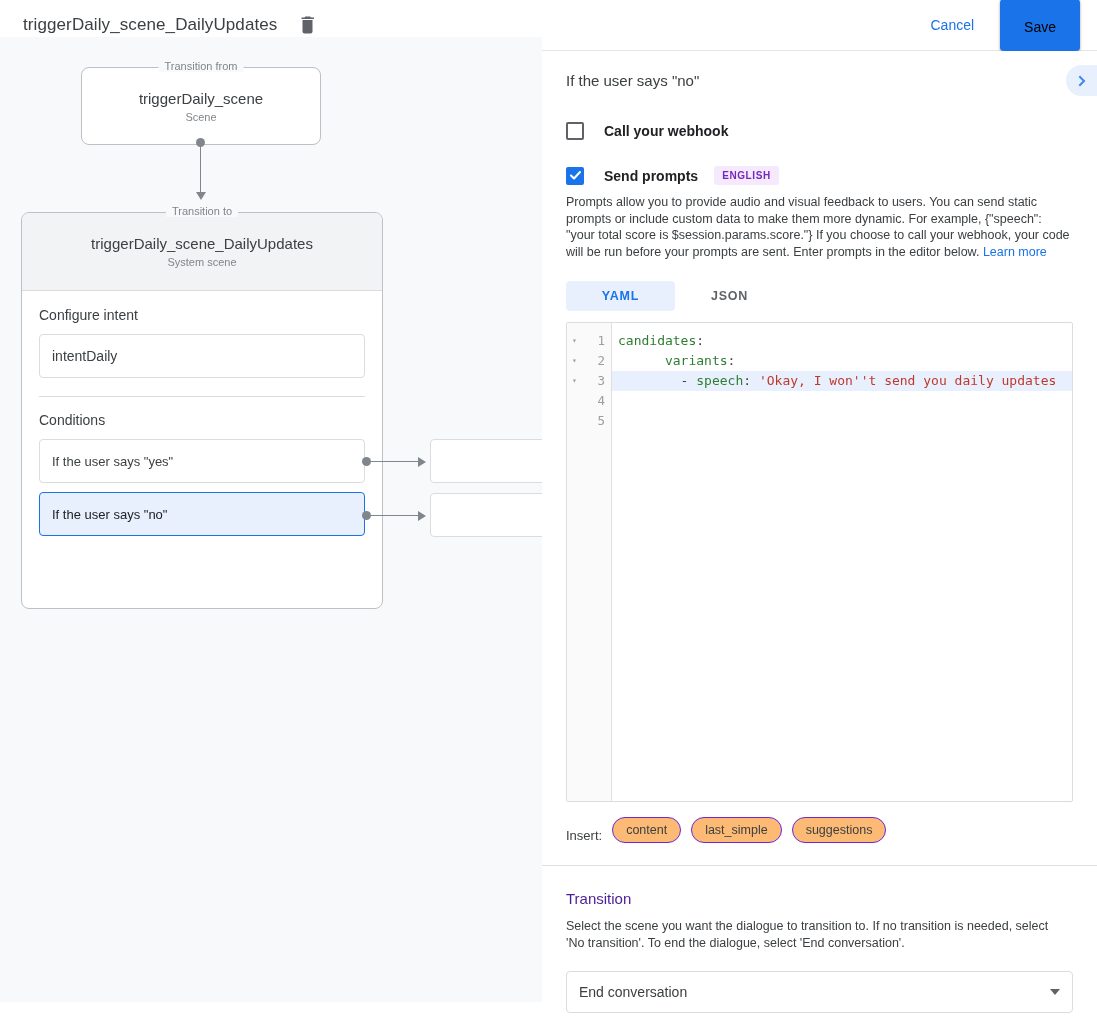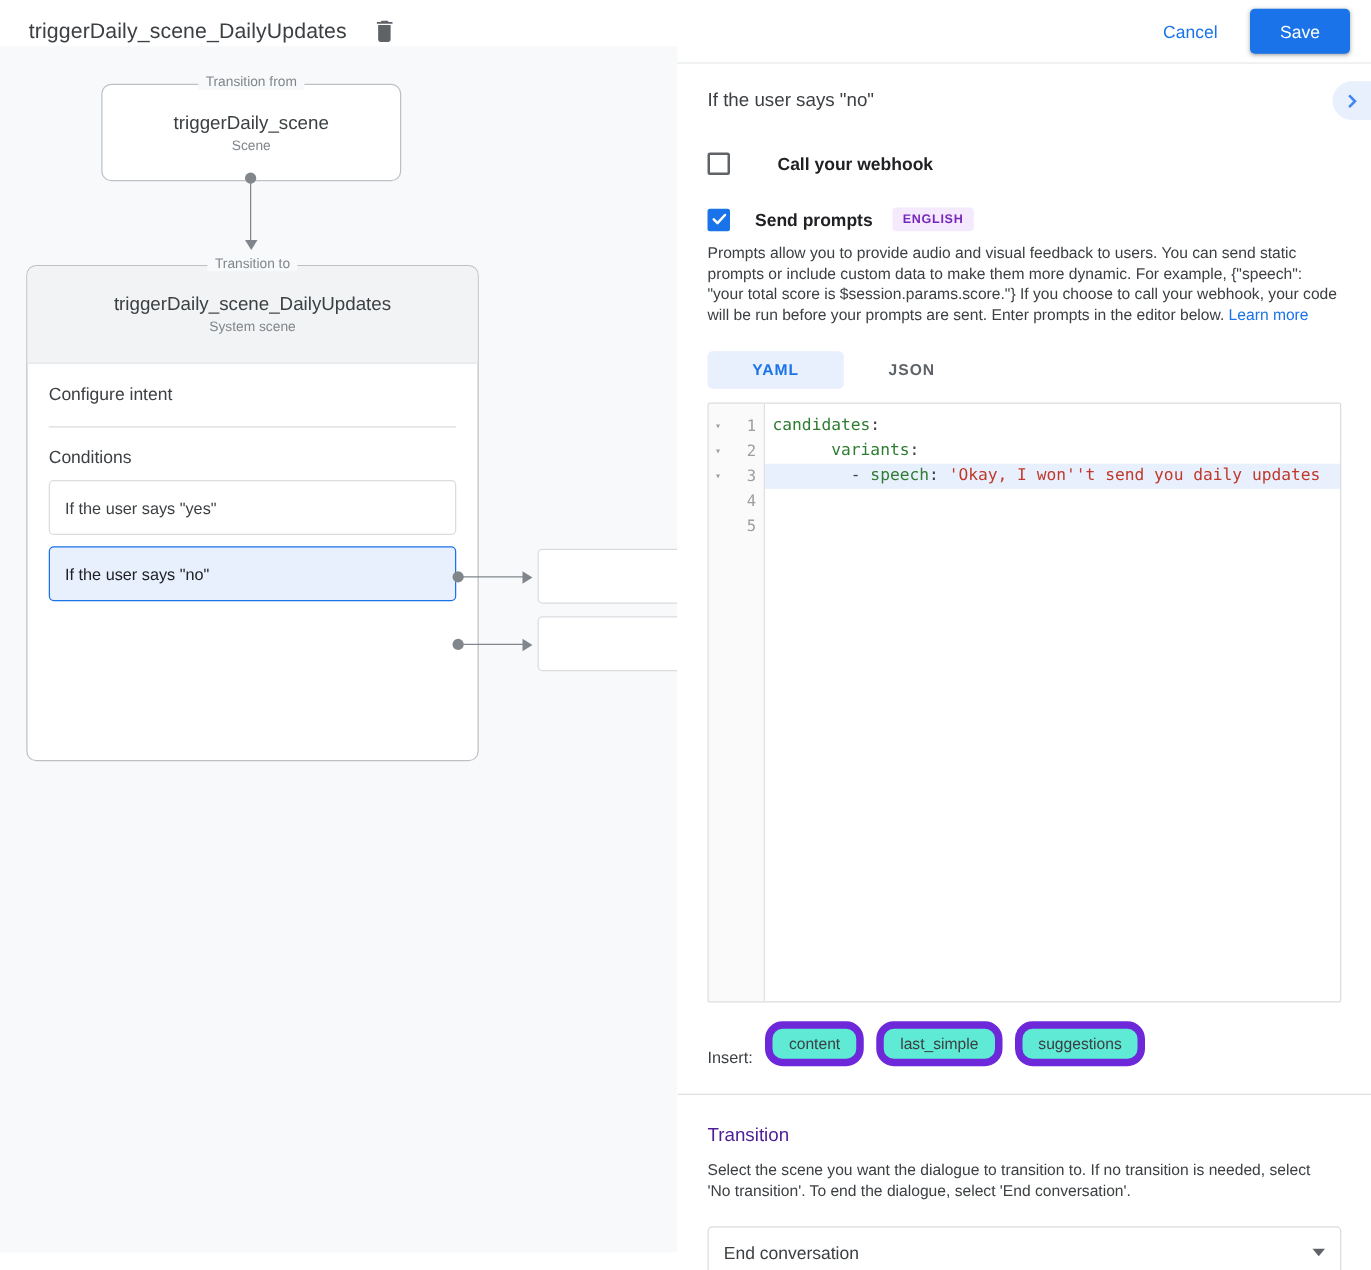--- a/index.html
+++ b/index.html
@@ -31,22 +31,22 @@
   .topbar-right {
     margin-left: auto; display: flex; align-items: center; gap: 12px;
     margin-right: 17px;
   }
   .cancel-btn {
     color: #1a73e8; font-size: 14px; font-weight: 500;
     padding: 8px 14px; border-radius: 4px; cursor: pointer;
     background: none; border: none; font-family: inherit;
   }
   .save-btn {
-    background: #1a73e8; color: #ffffff; font-size: 14px; font-weight: 500;
-    padding: 0 24px; height: 36px; line-height: 36px;
+    background: #1a73e8; color: #000000; font-size: 14px; font-weight: 500;
+    padding: 10px 24px; height: 52px; line-height: 36px;
     border-radius: 4px; border: none; cursor: pointer; font-family: inherit;
     box-shadow: 0 1px 2px rgba(60,64,67,.3), 0 1px 3px 1px rgba(60,64,67,.15);
   }
 
   
   .canvas {
     position: absolute; left: 0; top: 37px;
     width: 542px; height: 965px;
     background: #f8f9fa;
     overflow: hidden;
@@ -198,23 +198,23 @@
   .code-line.hl { background: #e8f0fe; }
   .k-key { color: #2e7d32; }
   .k-punc { color: #3c4043; }
   .k-str { color: #c0392b; }
 
   .insert-row {
     display: flex; align-items: flex-end; gap: 10px; margin-top: 15px;
   }
   .insert-label { font-size: 13px; color: #3c4043; }
   .chip {
-    border: 6px solid #6d28d9; border-radius: 14px;
+    border: 1px solid #6d28d9; border-radius: 14px;
     padding: 5px 13px; font-size: 12.5px; color: #3c4043;
-    cursor: pointer; background: #5eead4;
+    cursor: pointer; background: #fdba74;
   }
 
   .panel-divider {
     margin-top: 22px; height: 1px; background: #e0e0e0;
     margin-left: -24px; margin-right: -24px;
   }
   .trans-title { font-size: 15px; color: #4c1d95; margin-top: 24px; }
   .trans-help {
     font-size: 12.5px; color: #3c4043; line-height: 16.5px;
     margin-top: 11px; max-width: 500px;
@@ -261,20 +261,21 @@
 
   <div class="node-to">
     <div class="legend">Transition to</div>
     <div class="node-to-header">
       <div class="node-title">triggerDaily_scene_DailyUpdates</div>
       <div class="node-sub">System scene</div>
     </div>
 
     <div class="node-section">
       <div class="section-title">Configure intent</div>
+      <div class="field-box">intentDaily</div>
       <div class="divider-h"></div>
     </div>
 
     <div class="node-section" style="padding-top:15px;">
       <div class="section-title">Conditions</div>
       <div class="cond-box">If the user says "yes"</div>
       <div class="cond-box selected">If the user says "no"</div>
     </div>
   </div>
 
@@ -295,21 +296,21 @@
     <div class="panel-title">If the user says "no"</div>
     <div class="chev-btn">
       <svg width="12" height="12" viewBox="0 0 12 12">
         <path d="M4 2 L8 6 L4 10" fill="none" stroke="#4285f4" stroke-width="2" stroke-linecap="square"></path>
       </svg>
     </div>
   </div>
 
   <div class="panel-body">
 
-    <div class="check-row" style="margin-top:13px;gap:18px;">
+    <div class="check-row" style="margin-top:13px;">
       <div class="cbox"></div>
       <div class="check-label">Call your webhook</div>
     </div>
 
     <div class="check-row" style="margin-top:26px;">
       <div class="cbox checked">
         <svg width="13" height="13" viewBox="0 0 13 13">
           <path d="M2 6.5 L5 9.5 L11 3" fill="none" stroke="#fff" stroke-width="2" stroke-linecap="round" stroke-linejoin="round"></path>
         </svg>
       </div>

